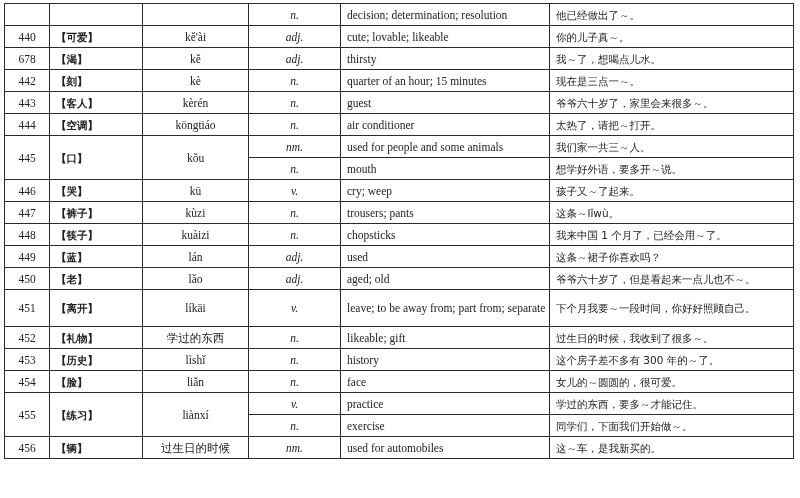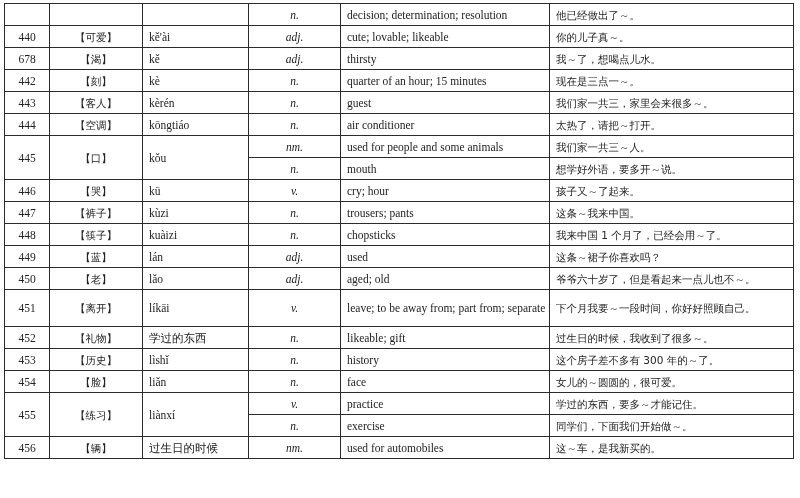--- a/index.html
+++ b/index.html
@@ -16,22 +16,22 @@
     table.vocab td {
       border: 1.5px solid #2b2b2b;
       padding: 0 6px;
       vertical-align: middle;
       height: 21px;
       line-height: 14px;
       overflow: hidden;
       white-space: nowrap;
     }
     td.num { text-align: center; margin-left: 31px; }
-    td.word { text-align: center; font-family: "DejaVu Sans", sans-serif; font-size: 10.5px; }
-    td.pinyin { text-align: left; }
+    td.word { text-align: left; font-family: "DejaVu Sans", sans-serif; font-size: 10.5px; font-weight: bold; }
+    td.pinyin { text-align: center; }
     td.pos { text-align: center; font-style: italic; }
     td.meaning { text-align: left; white-space: normal; margin-left: 25px; }
     td.example { text-align: left; font-family: "DejaVu Sans", sans-serif; font-size: 10.5px; margin-top: 20px; }
     tr.tall td { height: 36px; }
   </style>
 </head>
 <body>
 
 <table class="vocab">
   <colgroup>
@@ -74,21 +74,21 @@
         <td class="pos">n.</td>
         <td class="meaning">quarter of an hour; 15 minutes</td>
         <td class="example">现在是三点一～。</td>
       </tr>
       <tr>
         <td class="num">443</td>
         <td class="word">【客人】</td>
         <td class="pinyin">kèrén</td>
         <td class="pos">n.</td>
         <td class="meaning">guest</td>
-        <td class="example">我们家一共三，家里会来很多～。</td>
+        <td class="example">爷爷六十岁了，家里会来很多～。</td>
       </tr>
       <tr>
         <td class="num">444</td>
         <td class="word">【空调】</td>
         <td class="pinyin">kōngtiáo</td>
         <td class="pos">n.</td>
         <td class="meaning">air conditioner</td>
         <td class="example">太热了，请把～打开。</td>
       </tr>
       <tr>
@@ -102,30 +102,30 @@
       <tr>
         <td class="pos">n.</td>
         <td class="meaning">mouth</td>
         <td class="example">想学好外语，要多开～说。</td>
       </tr>
       <tr>
         <td class="num">446</td>
         <td class="word">【哭】</td>
         <td class="pinyin">kū</td>
         <td class="pos">v.</td>
-        <td class="meaning">cry; hour</td>
+        <td class="meaning">cry; weep</td>
         <td class="example">孩子又～了起来。</td>
       </tr>
       <tr>
         <td class="num">447</td>
         <td class="word">【裤子】</td>
         <td class="pinyin">kùzi</td>
         <td class="pos">n.</td>
         <td class="meaning">trousers; pants</td>
-        <td class="example">这条～我来中国。</td>
+        <td class="example">这条～lǐwù。</td>
       </tr>
       <tr>
         <td class="num">448</td>
         <td class="word">【筷子】</td>
         <td class="pinyin">kuàizi</td>
         <td class="pos">n.</td>
         <td class="meaning">chopsticks</td>
         <td class="example">我来中国 1 个月了，已经会用～了。</td>
       </tr>
       <tr>

